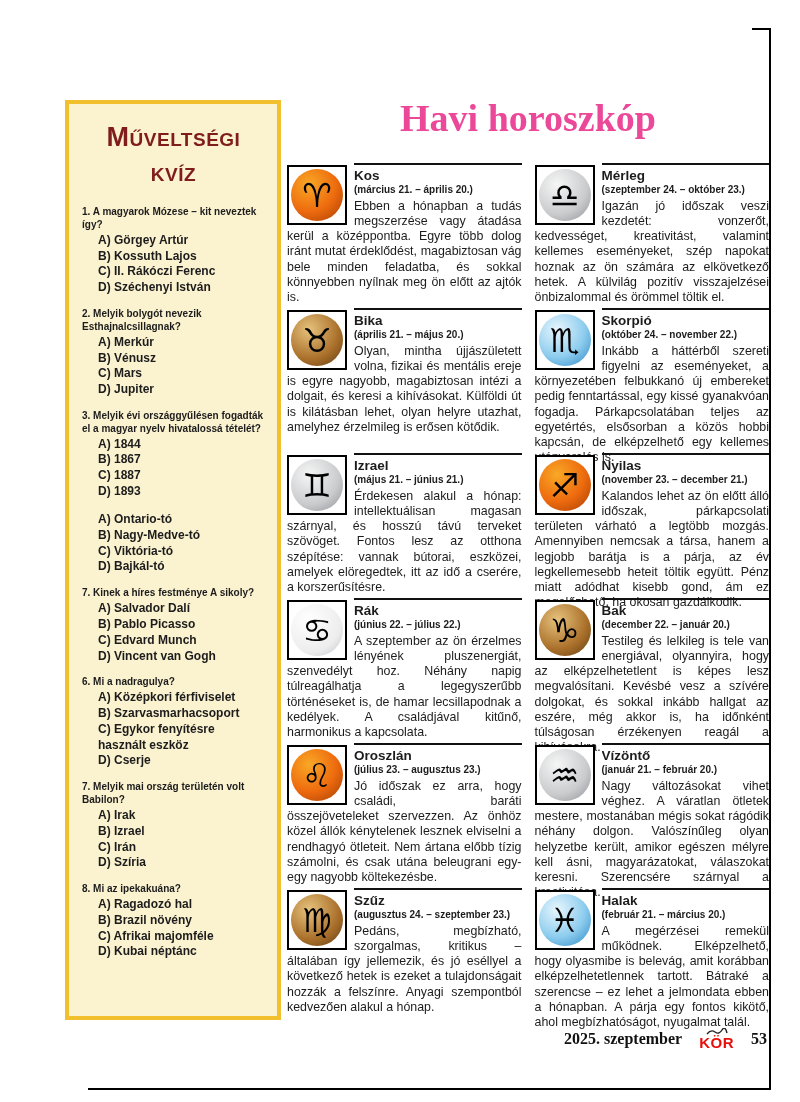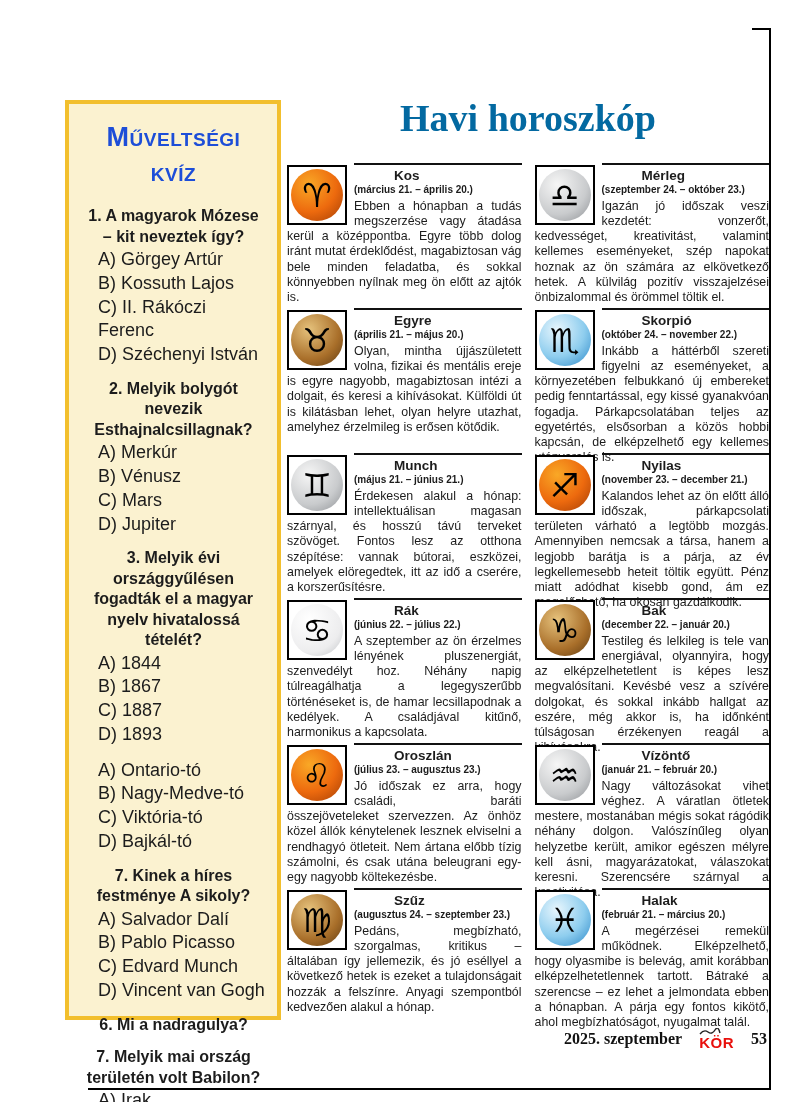--- a/index.html
+++ b/index.html
@@ -8,52 +8,52 @@
 
   
   .frame-v   { position:absolute; left:769px; top:28px; width:2px; height:1061px; background:#000; }
   .frame-tick{ position:absolute; left:752px; top:28px; width:19px; height:2px; background:#000; }
   .frame-b   { position:absolute; left:88px; top:1088px; width:683px; height:2px; background:#000; }
 
   
   .quiz { position:absolute; left:65px; top:100px; width:216px; height:920px;
           background:#fbf2d0; border:4px solid #f2bf2d; padding:10px 12px 8px 13px; }
   .quiz-title { text-align:center; font-weight:bold; font-variant:small-caps;
-                font-size:27px; line-height:1.3; letter-spacing:.5px; margin:6px 0 16px; color:#1d4ed8; }
+                font-size:27px; line-height:1.3; letter-spacing:.5px; margin:6px 0 16px; color:#7f1d1d; }
   .qq   { margin-bottom:12px; }
-  .qtext{ font-weight:bold; font-size:16px; line-height:1.28;text-align:center; }
+  .qtext{ font-weight:bold; font-size:10px; line-height:1.28; }
   .opts { margin-top:1px; }
-  .opt  { font-size:18px; line-height:1.32; padding-left:16px; }
+  .opt  { font-size:12px; line-height:1.32; padding-left:16px;font-weight:bold; }
 
   
   .main-title { position:absolute; left:287px; top:96px; width:482px; text-align:center;
-                font-family:"Liberation Serif", serif; font-weight:bold; font-size:38px; color:#0369a1; }
+                font-family:"Liberation Serif", serif; font-weight:bold; font-size:38px; color:#ec4899; }
   .grid { position:absolute; left:287px; top:163px; width:482px;
           display:grid; grid-template-columns:1fr 1fr; column-gap:13px; grid-auto-rows:145px; }
   .entry { overflow:visible; }
   .icon-box { float:left; width:60px; height:60px; border:2px solid #000; background:#fff;
               display:flex; align-items:center; justify-content:center; margin:2px 7px 3px 0; }
   .icon-circle { width:52px; height:52px; border-radius:50%;
                  display:flex; align-items:center; justify-content:center; }
   .glyph { font-size:33px; line-height:1; color:#000; font-family:"DejaVu Sans", sans-serif; }
   .entry-head { overflow:hidden; border-top:2px solid #111; padding-top:3px; }
-  .entry-name { font-weight:bold; font-size:13.5px; line-height:1.2;margin-left:40px; }
+  .entry-name { font-weight:bold; font-size:13.5px; line-height:1.2; }
   .entry-dates{ font-weight:bold; font-size:10px; line-height:1.25; margin-bottom:2px; }
   .entry-body { font-size:12.4px; line-height:1.23; text-align:justify; }
 
   .fire  .icon-circle { background:radial-gradient(circle at 35% 30%, #f9a826 0%, #ed6a0e 55%, #a33d05 100%); }
   .earth .icon-circle { background:radial-gradient(circle at 35% 30%, #e6c27c 0%, #a96f2a 60%, #5f3b12 100%); }
   .air   .icon-circle { background:radial-gradient(circle at 35% 30%, #f6f6f6 0%, #c9cbcd 60%, #8d9094 100%); }
   .water .icon-circle { background:radial-gradient(circle at 35% 30%, #e8f6fd 0%, #8ecdee 55%, #2a87c8 100%); }
   .light .icon-circle { background:radial-gradient(circle at 35% 30%, #ffffff 0%, #ededee 65%, #bfc2c5 100%); }
 
   
   .footer { position:absolute; right:33px; top:1028px; display:flex; align-items:center; gap:17px;
             font-family:"Liberation Serif", serif; font-weight:bold; font-size:16px; color:#111; }
-  .logo { display:inline-flex; flex-direction:column; align-items:flex-start; line-height:1; }
+  .logo { display:inline-flex; flex-direction:column; align-items:center; line-height:1; }
   .logo-mark { height:7px; }
   .logo-text { color:#e8100c; font-family:"Liberation Sans", sans-serif; font-weight:bold;
                font-size:15px; letter-spacing:.5px; }
 </style>
 </head>
 <body>
 
 <div class="frame-tick"></div>
 <div class="frame-v"></div>
 <div class="frame-b"></div>
@@ -105,20 +105,26 @@
     <div class="opts">
           <div class="opt">A) Salvador Dalí</div>
           <div class="opt">B) Pablo Picasso</div>
           <div class="opt">C) Edvard Munch</div>
           <div class="opt">D) Vincent van Gogh</div>
         </div>
   </div>
 
   <div class="qq">
     <div class="qtext">6. Mi a nadragulya?</div>
+    <div class="opts">
+          <div class="opt">A) Középkori férfiviselet</div>
+          <div class="opt">B) Szarvasmarhacsoport</div>
+          <div class="opt">C) Egykor fenyítésre használt eszköz</div>
+          <div class="opt">D) Cserje</div>
+        </div>
   </div>
 
   <div class="qq">
     <div class="qtext">7. Melyik mai ország területén volt Babilon?</div>
     <div class="opts">
           <div class="opt">A) Irak</div>
           <div class="opt">B) Izrael</div>
           <div class="opt">C) Irán</div>
           <div class="opt">D) Szíria</div>
         </div>
@@ -165,21 +171,21 @@
     <p class="entry-body">Igazán jó időszak veszi kezdetét: vonzerőt, kedvességet, kreativitást, valamint kellemes eseményeket, szép napokat hoznak az ön számára az elkövetkező hetek. A külvilág pozitív visszajelzései önbizalommal és örömmel töltik el.</p>
   </section>
 
   <section class="entry earth">
     <div class="icon-box">
       <div class="icon-circle">
         <span class="glyph">♉</span>
       </div>
     </div>
     <header class="entry-head">
-      <div class="entry-name">Egyre</div>
+      <div class="entry-name">Bika</div>
       <div class="entry-dates">(április 21. – május 20.)</div>
     </header>
     <p class="entry-body">Olyan, mintha újjászületett volna, fizikai és mentális ereje is egyre nagyobb, magabiztosan intézi a dolgait, és keresi a kihívásokat. Külföldi út is kilátásban lehet, olyan helyre utazhat, amelyhez érzelmileg is erősen kötődik.</p>
   </section>
 
   <section class="entry water">
     <div class="icon-box">
       <div class="icon-circle">
         <span class="glyph">♏</span>
       </div>
@@ -191,21 +197,21 @@
     <p class="entry-body">Inkább a háttérből szereti figyelni az eseményeket, a környezetében felbukkanó új embereket pedig fenntartással, egy kissé gyanakvóan fogadja. Párkapcsolatában teljes az egyetértés, elsősorban a közös hobbi kapcsán, de elképzelhető egy kellemes utónyaralás is.</p>
   </section>
 
   <section class="entry air">
     <div class="icon-box">
       <div class="icon-circle">
         <span class="glyph">♊</span>
       </div>
     </div>
     <header class="entry-head">
-      <div class="entry-name">Munch</div>
+      <div class="entry-name">Izrael</div>
       <div class="entry-dates">(május 21. – június 21.)</div>
     </header>
     <p class="entry-body">Érdekesen alakul a hónap: intellektuálisan magasan szárnyal, és hosszú távú terveket szövöget. Fontos lesz az otthona szépítése: vannak bútorai, eszközei, amelyek elöregedtek, itt az idő a cserére, a korszerűsítésre.</p>
   </section>
 
   <section class="entry fire">
     <div class="icon-box">
       <div class="icon-circle">
         <span class="glyph">♐</span>
       </div>

